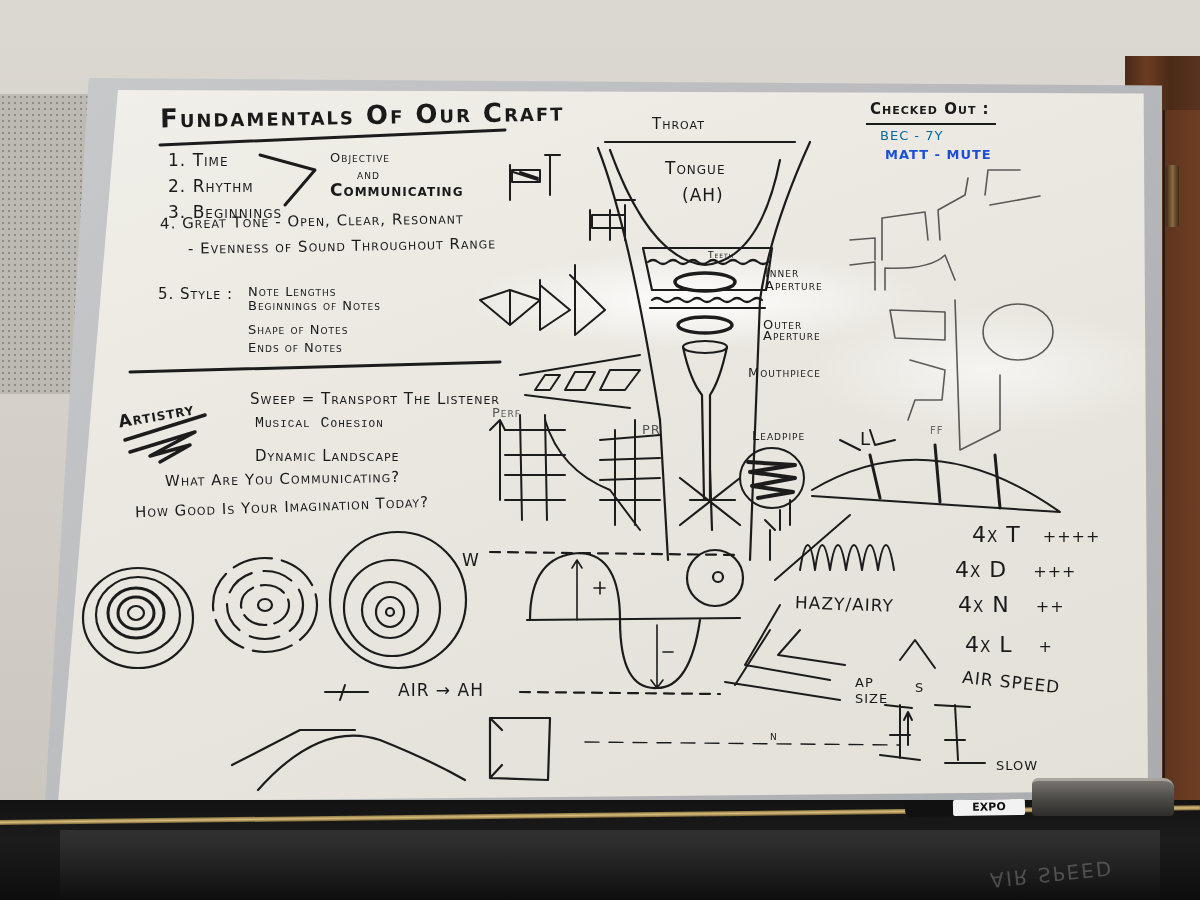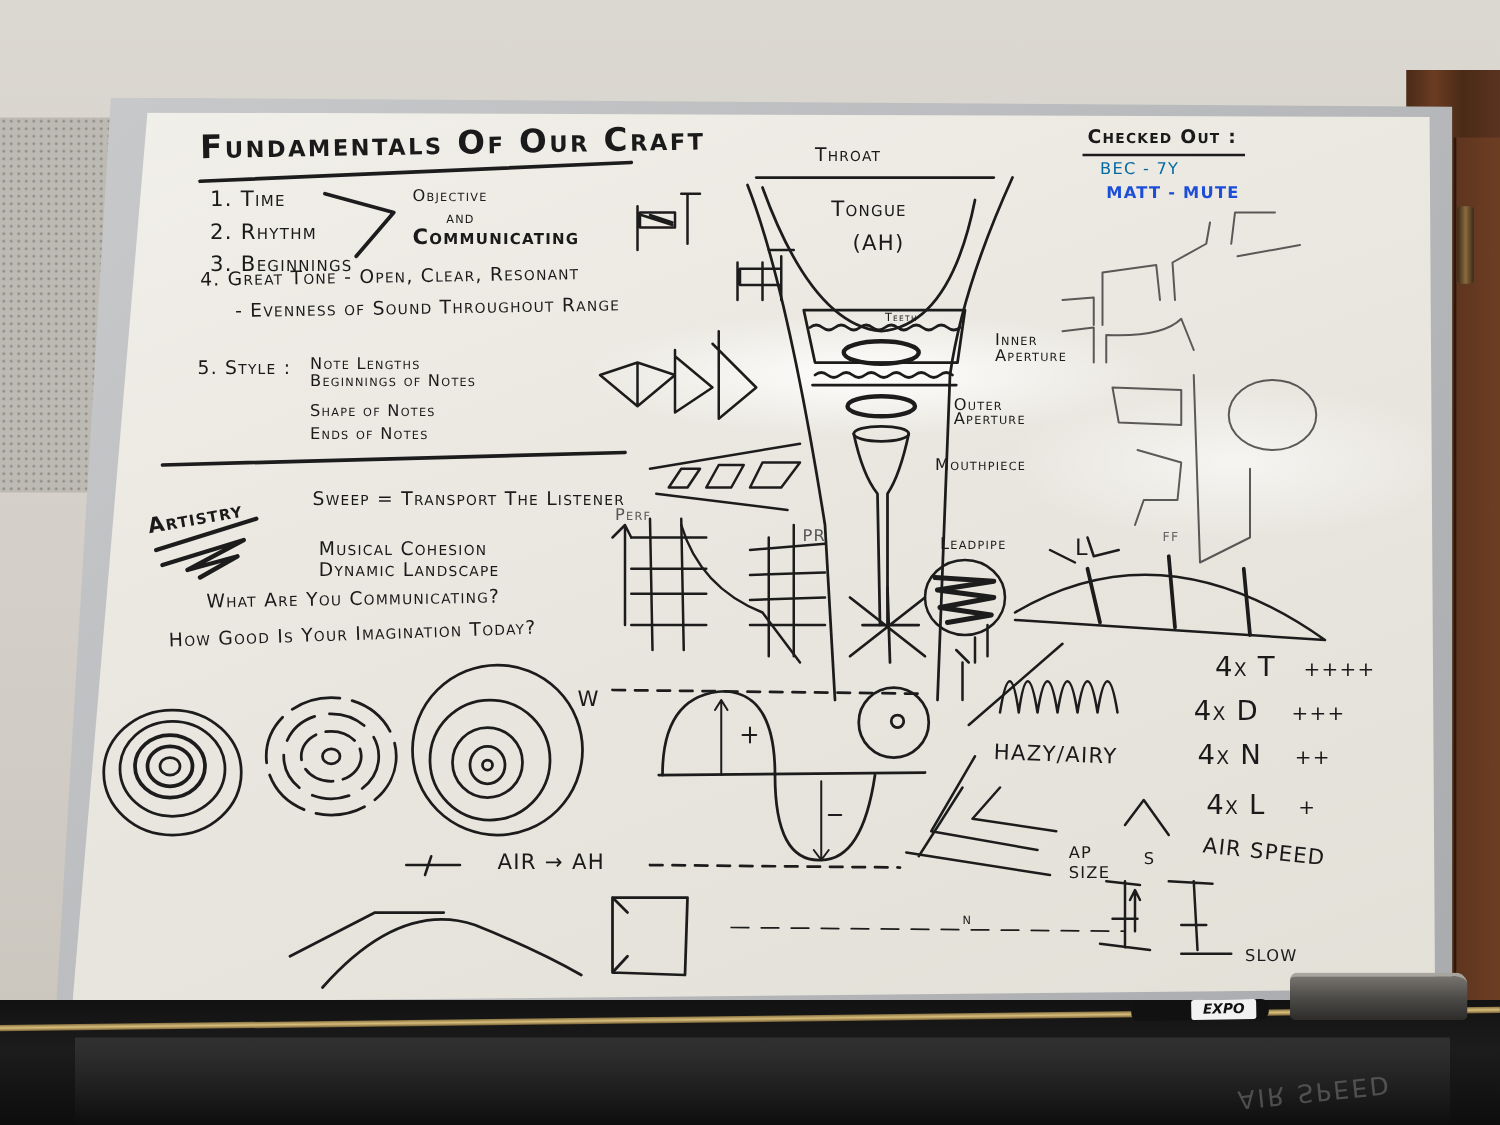--- a/index.html
+++ b/index.html
@@ -48,23 +48,23 @@
   .hw { position: absolute; font-family: "DejaVu Sans", sans-serif; font-variant: small-caps;
     color: #1a1a1a; white-space: nowrap; letter-spacing: 1px; }
   .title { left: 160px; top: 100px; font-size: 26px; font-weight: bold; letter-spacing: 2px; transform: rotate(-1deg); }
   .fs18 { font-size: 17px; }
   .fs16 { font-size: 15px; }
   .fs14 { font-size: 13px; }
   .bold { font-weight: bold; }
 
   .tray-marker { position: absolute; left: 905px; top: 800px; width: 110px; height: 16px;
     background: #111; border-radius: 6px; transform: rotate(-1deg); }
-  .marker-label { position: absolute; left: 48px; top: 0; width: 52px; height: 16px;
+  .marker-label { position: absolute; left: 48px; top: 0; width: 72px; height: 16px;
     background: #f2f2f2; border-radius: 2px; font-size: 11px; font-weight: bold;
-    color: #111; text-align: center; line-height: 16px; font-style: italic; }
+    color: #111; text-align: center; line-height: 16px; }
   .eraser { position: absolute; left: 1032px; top: 778px; width: 142px; height: 38px;
     background: linear-gradient(180deg, #77746f, #4d4b48 50%, #2d2c2a);
     border-radius: 6px 10px 4px 4px; border-top: 3px solid #a8a59f; }
 
   svg.draw { position: absolute; left: 0; top: 0; width: 1200px; height: 900px; pointer-events: none; }
   svg.draw * { fill: none; stroke: #1c1c1c; stroke-linecap: round; stroke-linejoin: round; }
 </style>
 </head>
 <body>
 
@@ -218,35 +218,35 @@
   <span>5.</span>
   <span>Style :</span>
 </div>
 <div class="hw fs14" style="left:248px;top:284px;">Note Lengths</div>
 <div class="hw fs14" style="left:248px;top:298px;">Beginnings of Notes</div>
 <div class="hw fs14" style="left:248px;top:322px;">Shape of Notes</div>
 <div class="hw fs14" style="left:248px;top:340px;">Ends of Notes</div>
 
 <div class="hw fs18 bold" style="left:118px;top:405px;transform:rotate(-10deg);">Artistry</div>
 <div class="hw fs16" style="left:250px;top:390px;">Sweep = Transport The Listener</div>
-<div class="hw fs16" style="left:255px;top:430px;">Musical Cohesion</div>
+<div class="hw fs16" style="left:255px;top:415px;font-family:Liberation Mono, monospace;">Musical Cohesion</div>
 <div class="hw fs16" style="left:255px;top:447px;">Dynamic Landscape</div>
 <div class="hw fs16" style="left:165px;top:470px;transform:rotate(-1deg);">What Are You Communicating?</div>
 <div class="hw fs16" style="left:135px;top:498px;transform:rotate(-2deg);">How Good Is Your Imagination Today?</div>
 
 <div class="hw fs16 bold" style="left:870px;top:100px;">Checked Out :</div>
 <div style="position:absolute;left:866px;top:123px;width:130px;height:2px;background:#1c1c1c;"></div>
 <div class="hw fs14" style="left:880px;top:128px;color:#0369a1;">BEC - 7Y</div>
 <div class="hw fs14" style="left:885px;top:147px;color:#1d4ed8;font-weight:bold;">MATT - MUTE</div>
 
 <div class="hw fs16" style="left:652px;top:115px;">Throat</div>
 <div class="hw fs18" style="left:625px;top:158px;margin-left:40px;">Tongue</div>
 <div class="hw fs18" style="left:682px;top:185px;">(AH)</div>
 <div class="hw" style="left:680px;top:250px;font-size:9px;margin-left:28px;">Teeth</div>
-<div class="hw fs14" style="left:765px;top:265px;padding-left:31px;">
+<div class="hw fs14" style="left:765px;top:265px;">
   <div>Inner</div>
   <div style="margin-top:-2px;">Aperture</div>
 </div>
 <div class="hw fs14" style="left:763px;top:317px;">
   <div>Outer</div>
   <div style="margin-top:-4px;">Aperture</div>
 </div>
 <div class="hw fs14" style="left:748px;top:365px;">Mouthpiece</div>
 <div class="hw fs14" style="left:752px;top:428px;">Leadpipe</div>
 

